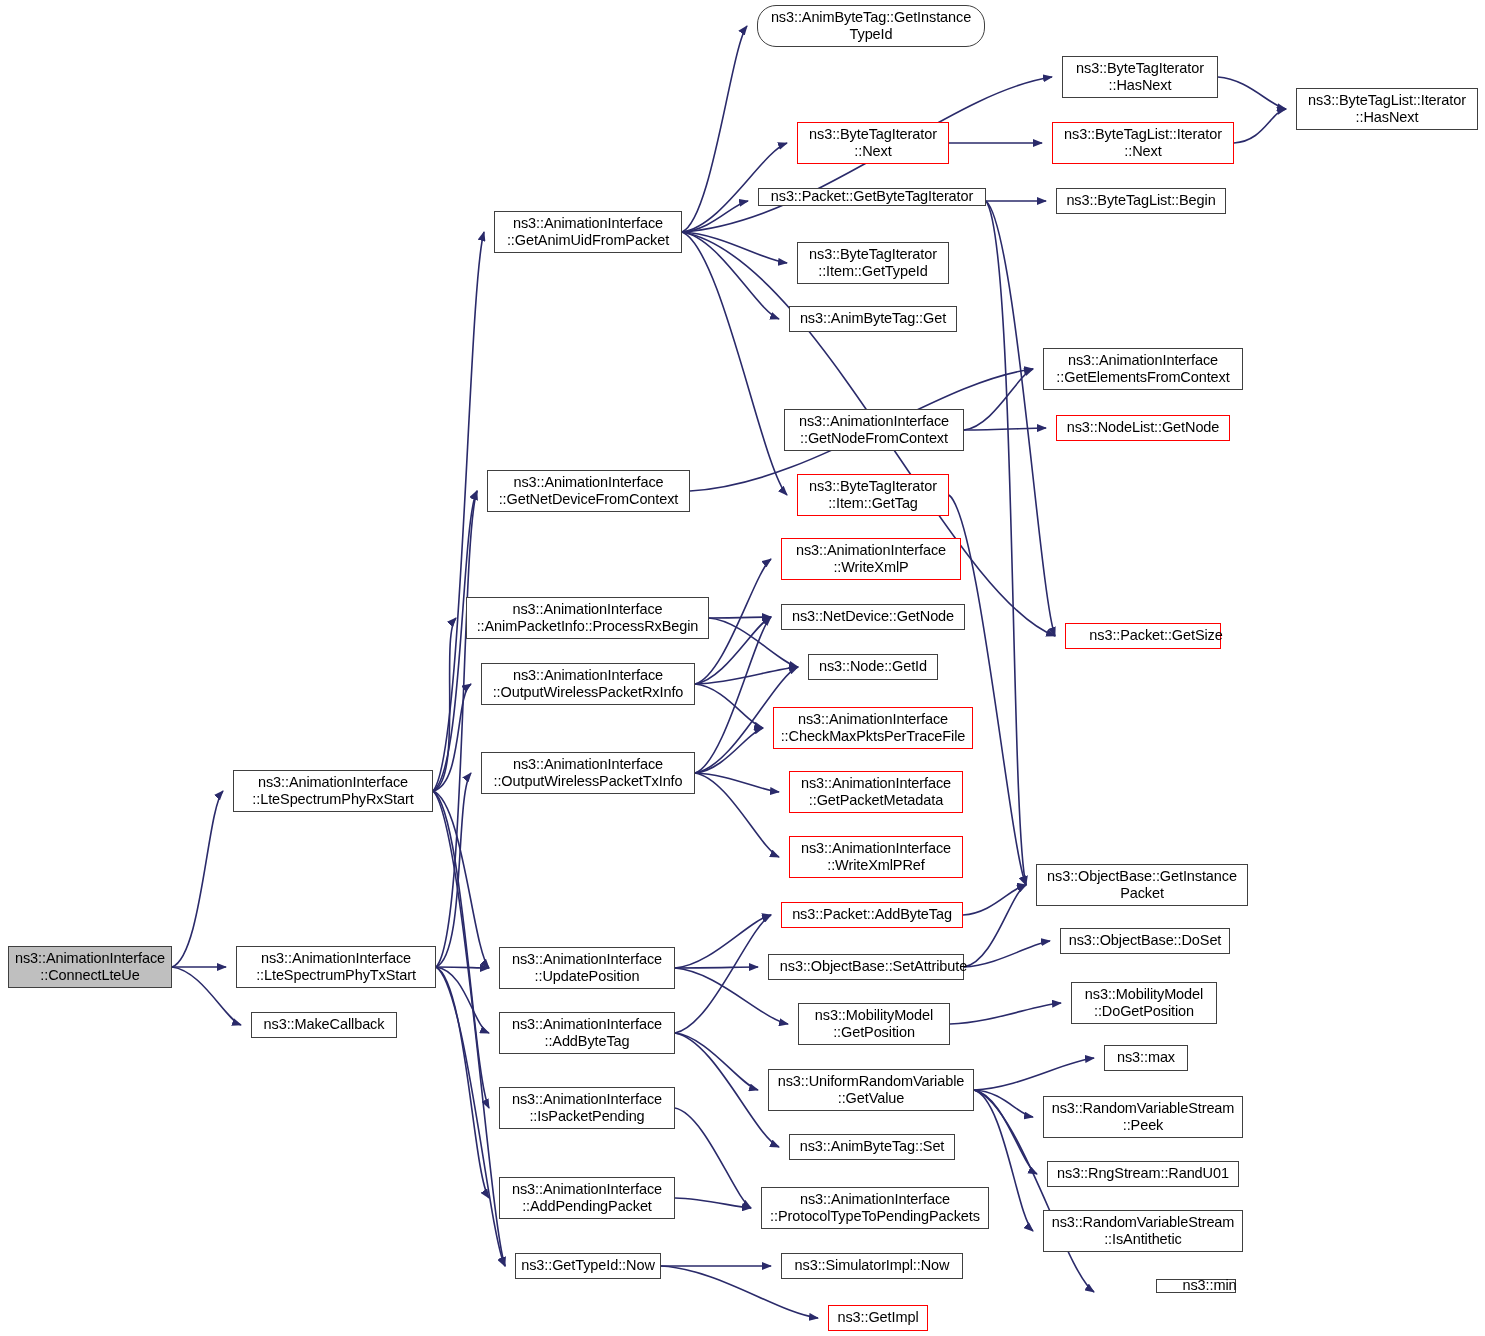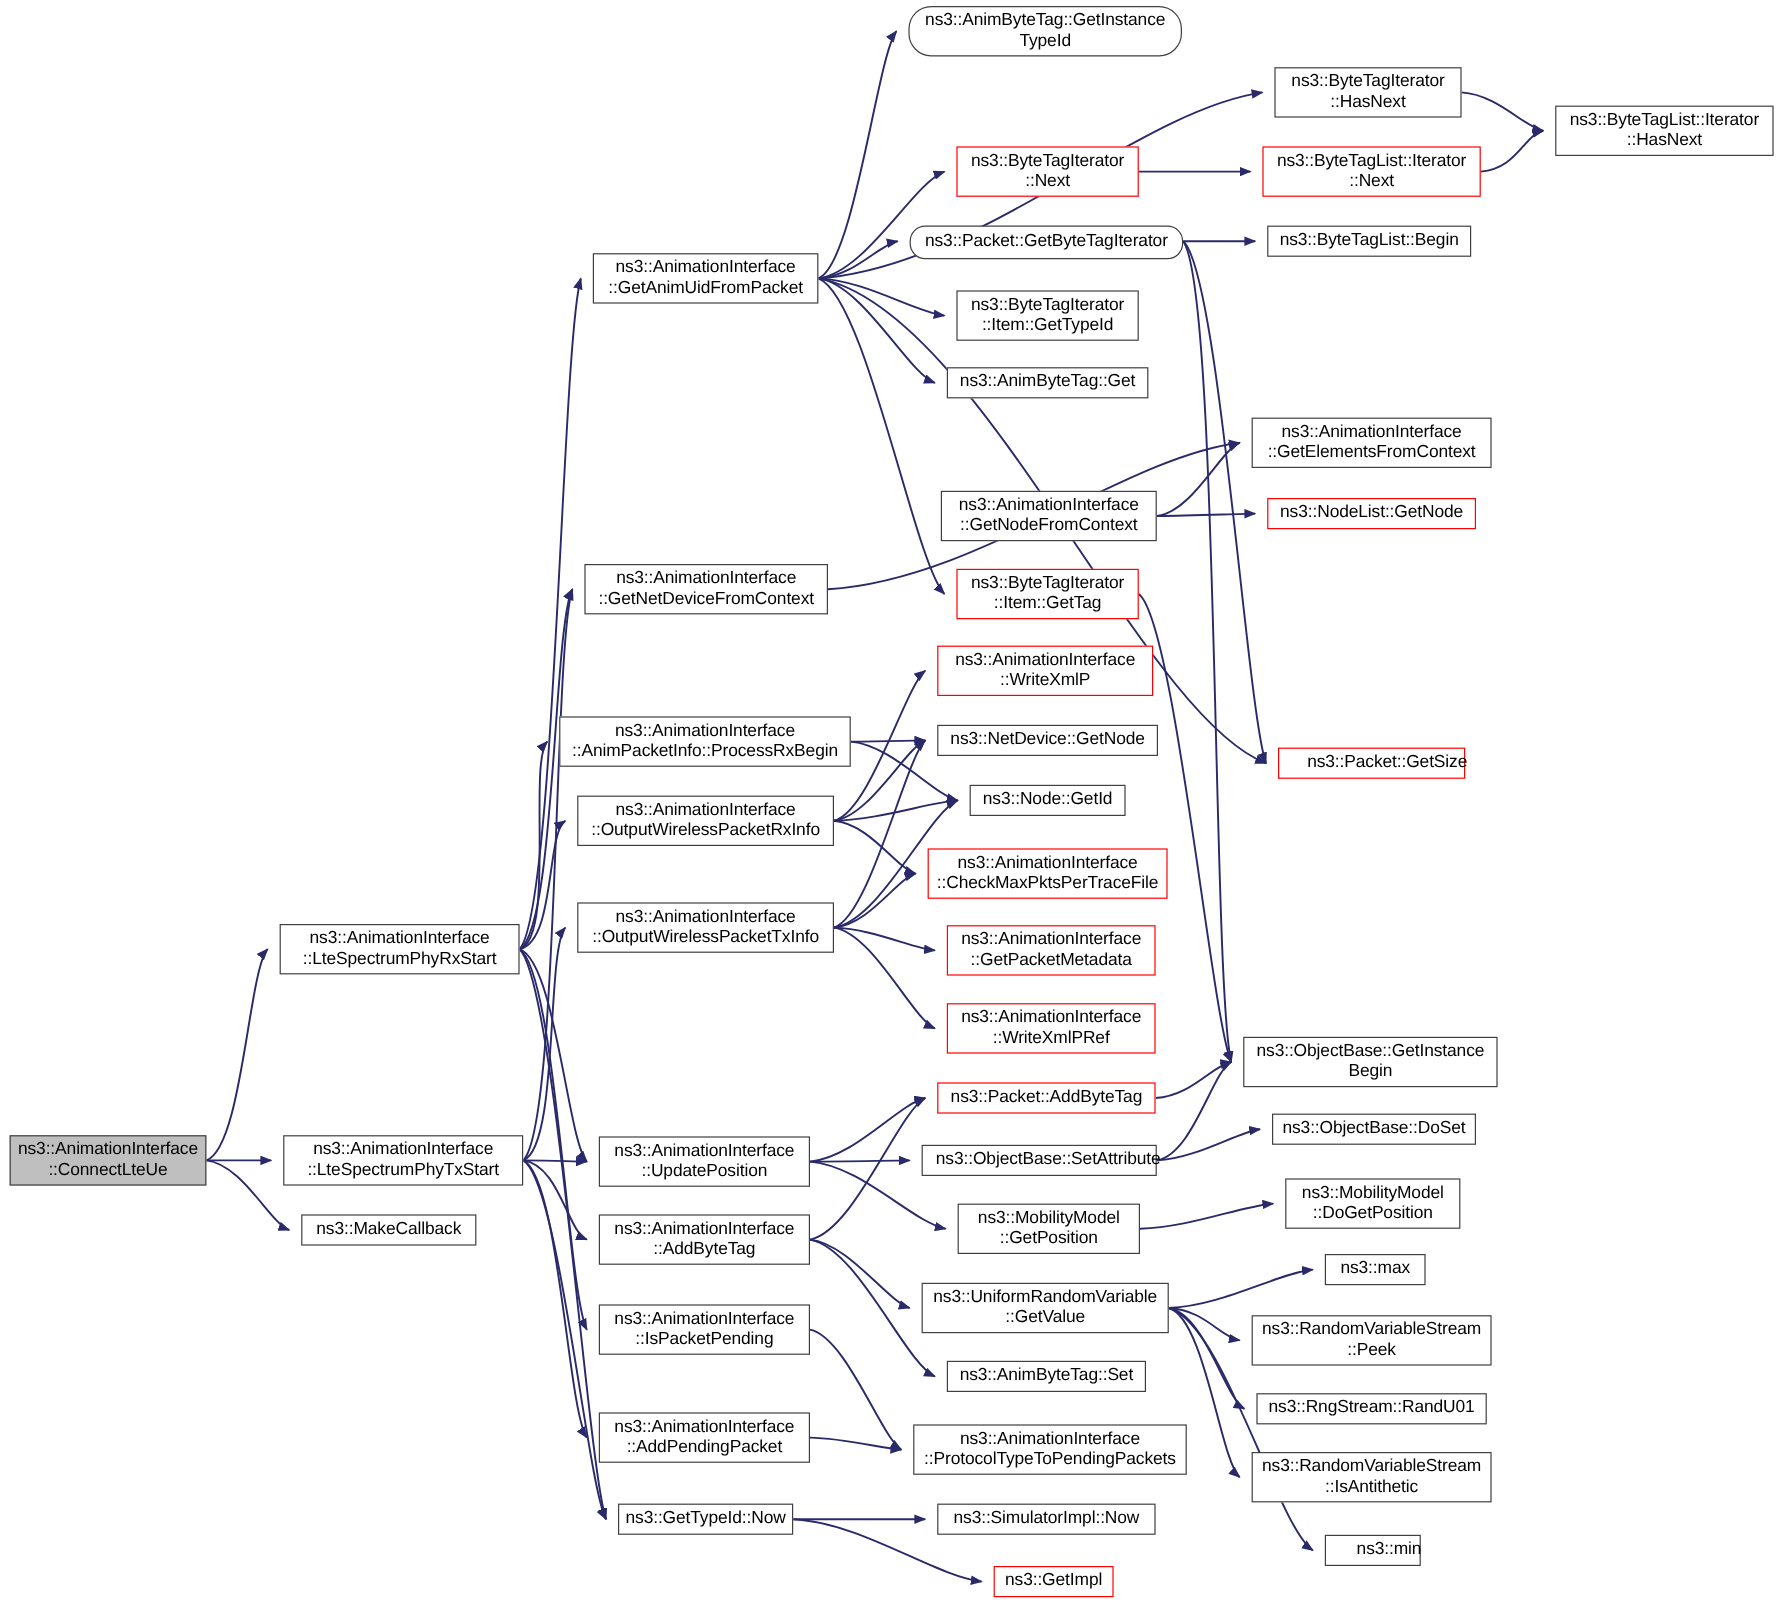--- a/index.html
+++ b/index.html
@@ -133,21 +133,21 @@
       <div class="node" style="left: 757px; top: 5px; width: 228px; height: 42px; border-radius: 19px;">ns3::AnimByteTag::GetInstance
 TypeId</div>
       <div class="node" style="left: 1062px; top: 56px; width: 156px; height: 42px;">ns3::ByteTagIterator
 ::HasNext</div>
       <div class="node" style="left: 1296px; top: 88px; width: 182px; height: 42px;">ns3::ByteTagList::Iterator
 ::HasNext</div>
       <div class="node red" style="left: 797px; top: 122px; width: 152px; height: 42px;">ns3::ByteTagIterator
 ::Next</div>
       <div class="node red" style="left: 1052px; top: 122px; width: 182px; height: 42px;">ns3::ByteTagList::Iterator
 ::Next</div>
-      <div class="node" style="left: 758px; top: 188px; width: 228px; height: 28px; border-radius: 13px;">ns3::Packet::GetByteTagIterator</div>
+      <div class="node" style="left: 758px; top: 188px; width: 228px; height: 18px;">ns3::Packet::GetByteTagIterator</div>
       <div class="node" style="left: 1056px; top: 188px; width: 170px; height: 26px;">ns3::ByteTagList::Begin</div>
       <div class="node" style="left: 797px; top: 242px; width: 152px; height: 42px;">ns3::ByteTagIterator
 ::Item::GetTypeId</div>
       <div class="node" style="left: 789px; top: 306px; width: 168px; height: 26px;">ns3::AnimByteTag::Get</div>
       <div class="node" style="left: 1043px; top: 348px; width: 200px; height: 42px;">ns3::AnimationInterface
 ::GetElementsFromContext</div>
       <div class="node" style="left: 784px; top: 409px; width: 180px; height: 42px;">ns3::AnimationInterface
 ::GetNodeFromContext</div>
       <div class="node red" style="left: 1056px; top: 415px; width: 174px; height: 26px;">ns3::NodeList::GetNode</div>
       <div class="node red" style="left: 797px; top: 474px; width: 152px; height: 42px;">ns3::ByteTagIterator
@@ -157,36 +157,36 @@
       <div class="node" style="left: 781px; top: 604px; width: 184px; height: 26px;">ns3::NetDevice::GetNode</div>
       <div class="node red" style="left: 1065px; top: 623px; width: 156px; height: 26px; padding-left: 30px;">ns3::Packet::GetSize</div>
       <div class="node" style="left: 808px; top: 654px; width: 130px; height: 26px;">ns3::Node::GetId</div>
       <div class="node red" style="left: 773px; top: 707px; width: 200px; height: 42px;">ns3::AnimationInterface
 ::CheckMaxPktsPerTraceFile</div>
       <div class="node red" style="left: 789px; top: 771px; width: 174px; height: 42px;">ns3::AnimationInterface
 ::GetPacketMetadata</div>
       <div class="node red" style="left: 789px; top: 836px; width: 174px; height: 42px;">ns3::AnimationInterface
 ::WriteXmlPRef</div>
       <div class="node" style="left: 1036px; top: 864px; width: 212px; height: 42px;">ns3::ObjectBase::GetInstance
-Begin</div>
+Packet</div>
       <div class="node red" style="left: 781px; top: 902px; width: 182px; height: 26px;">ns3::Packet::AddByteTag</div>
       <div class="node" style="left: 1060px; top: 928px; width: 170px; height: 26px;">ns3::ObjectBase::DoSet</div>
       <div class="node" style="left: 768px; top: 954px; width: 196px; height: 26px; padding-left: 19px;">ns3::ObjectBase::SetAttribute</div>
       <div class="node" style="left: 798px; top: 1003px; width: 152px; height: 42px;">ns3::MobilityModel
 ::GetPosition</div>
       <div class="node" style="left: 1071px; top: 982px; width: 146px; height: 42px;">ns3::MobilityModel
 ::DoGetPosition</div>
       <div class="node" style="left: 768px; top: 1069px; width: 206px; height: 42px; text-align: center;">ns3::UniformRandomVariable
 ::GetValue</div>
       <div class="node" style="left: 1104px; top: 1045px; width: 84px; height: 26px;">ns3::max</div>
       <div class="node" style="left: 1043px; top: 1096px; width: 200px; height: 42px;">ns3::RandomVariableStream
 ::Peek</div>
       <div class="node" style="left: 789px; top: 1134px; width: 166px; height: 26px;">ns3::AnimByteTag::Set</div>
       <div class="node" style="left: 1047px; top: 1161px; width: 192px; height: 26px;">ns3::RngStream::RandU01</div>
       <div class="node" style="left: 761px; top: 1187px; width: 228px; height: 42px;">ns3::AnimationInterface
 ::ProtocolTypeToPendingPackets</div>
       <div class="node" style="left: 1043px; top: 1210px; width: 200px; height: 42px;">ns3::RandomVariableStream
 ::IsAntithetic</div>
       <div class="node" style="left: 781px; top: 1253px; width: 182px; height: 26px;">ns3::SimulatorImpl::Now</div>
-      <div class="node" style="left: 1104px; top: 1279px; width: 80px; height: 26px; padding-left: 31px;">ns3::min</div>
+      <div class="node" style="left: 1156px; top: 1279px; width: 80px; height: 14px; padding-left: 31px;">ns3::min</div>
       <div class="node red" style="left: 828px; top: 1305px; width: 100px; height: 26px;">ns3::GetImpl</div>
     </div>
 </div>
 
 </body></html>

